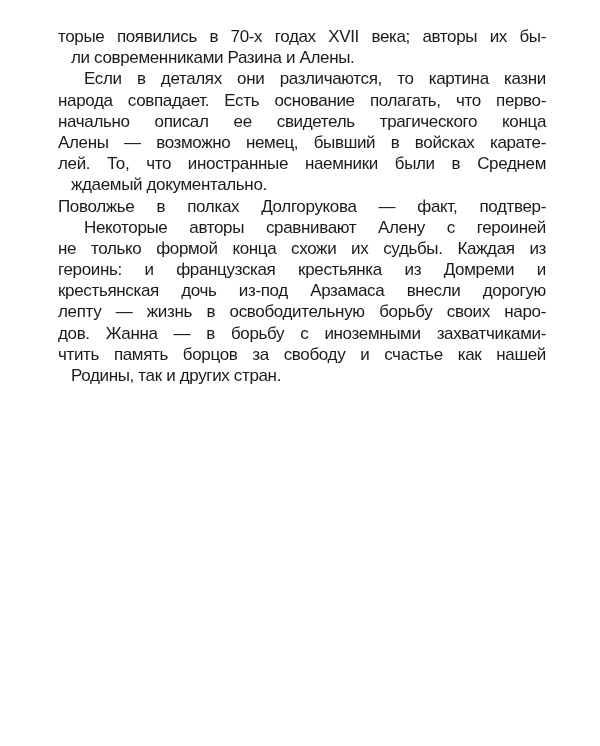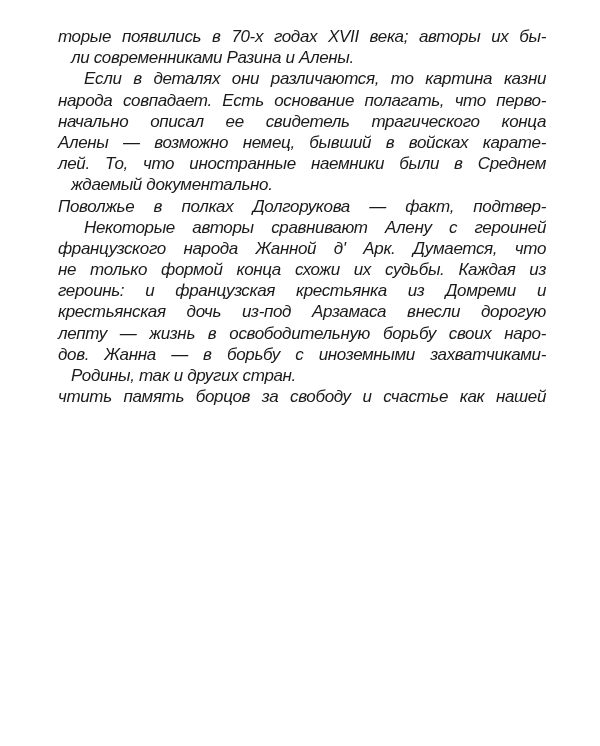--- a/index.html
+++ b/index.html
@@ -15,21 +15,20 @@
       line-height: 21.2px;
     }
     .line {
       display: block;
       white-space: nowrap;
       text-align: justify;
       text-align-last: justify;
       height: 21.2px;
       transform-origin: left top;
       letter-spacing: -0.35px;
-      font-style: italic;
     }
     .line.last { text-align-last: left; margin-left: 13px; }
     .line.indent { padding-left: 26px; }
   </style>
 </head>
 <body>
 
 <div class="page">
   <div>
     <span class="line">торые появились в 70-х годах XVII века; авторы их бы-</span>
@@ -39,22 +38,21 @@
     <span class="line indent">Если в деталях они различаются, то картина казни</span>
     <span class="line">народа совпадает. Есть основание полагать, что перво-</span>
     <span class="line">начально описал ее свидетель трагического конца</span>
     <span class="line">Алены — возможно немец, бывший в войсках карате-</span>
     <span class="line">лей. То, что иностранные наемники были в Среднем</span>
     <span class="line last">ждаемый документально.</span>
     <span class="line">Поволжье в полках Долгорукова — факт, подтвер-</span>
   </div>
   <div>
     <span class="line indent">Некоторые авторы сравнивают Алену с героиней</span>
-    <span class="line">французского народа Жанной д' Арк. Думается, что</span>
     <span class="line">не только формой конца схожи их судьбы. Каждая из</span>
     <span class="line">героинь: и французская крестьянка из Домреми и</span>
     <span class="line">крестьянская дочь из-под Арзамаса внесли дорогую</span>
     <span class="line">лепту — жизнь в освободительную борьбу своих наро-</span>
     <span class="line">дов. Жанна — в борьбу с иноземными захватчиками-</span>
+    <span class="line">чтить память борцов за свободу и счастье как нашей</span>
     <span class="line last">Родины, так и других стран.</span>
-    <span class="line">чтить память борцов за свободу и счастье как нашей</span>
   </div>
 </div>
 
 </body></html>

